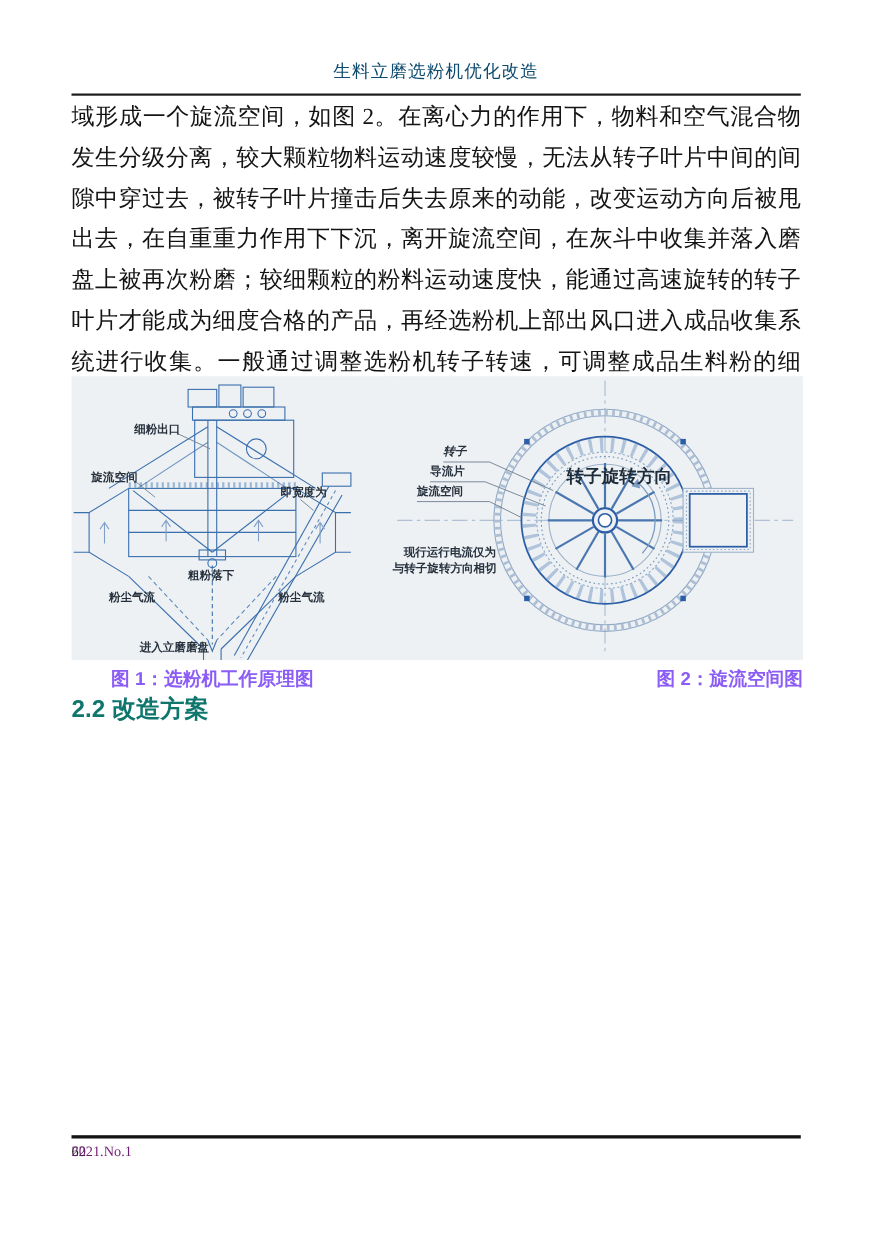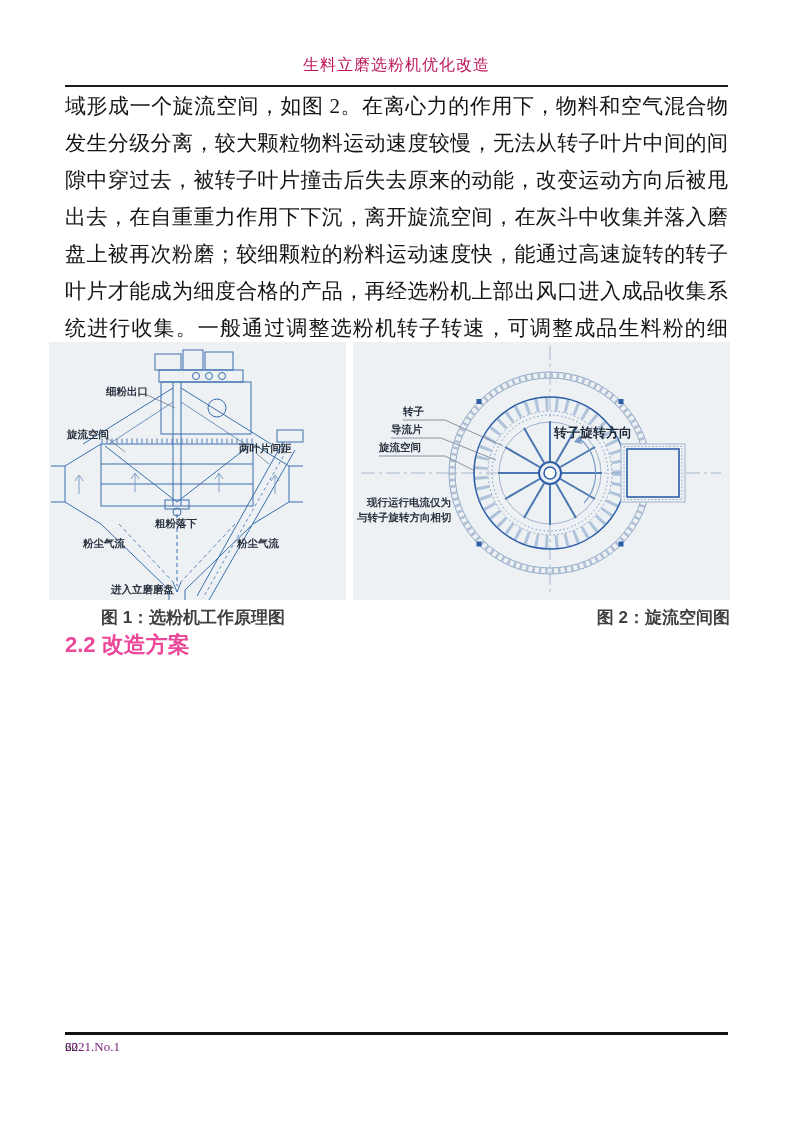--- a/index.html
+++ b/index.html
@@ -2,52 +2,52 @@
 <html><head>
 <meta charset="utf-8">
 <style>
   html,body{margin:0;padding:0;background:#ffffff;}
   .page{
     position:relative;width:793px;height:1122px;background:#ffffff;
     font-family:"Liberation Serif", serif;color:#111;overflow:hidden;
   }
   .header-title{
     position:absolute;top:55px;left:65px;width:663px;text-align:center;
-    font-size:16px;letter-spacing:1px;color:#be185d;
+    font-size:16px;letter-spacing:1px;color:#0c4a6e;
   }
   .header-rule{
     position:absolute;top:85px;left:65px;width:663px;height:0;
     border-top:2px solid #1c1c1c;
   }
   .para{
     position:absolute;left:65px;width:663px;margin:0;
     font-size:21px;line-height:37px;text-align:justify;color:#141414;
   }
   .p1{top:88px;}
   .p2{top:666px;text-indent:2em;}
   .figure{
     position:absolute;top:342px;height:258px;background:#eef1f4;
   }
-  .fig1{left:49px;width:297px;}
+  .fig1{left:65px;width:297px;}
   .fig2{left:353px;width:377px;}
   .figure svg{position:absolute;left:0;top:0;}
   .flabel{
     position:absolute;font-family:"Liberation Sans", sans-serif;
     font-size:10.5px;font-weight:700;color:#26313d;white-space:nowrap;line-height:1;
   }
-  .flabel.inner{font-size:13px;color:#1e2c3a;margin-left:39px;}
+  .flabel.inner{font-size:16px;color:#1e2c3a;}
   .caption{
     position:absolute;top:606px;font-family:"Liberation Sans", sans-serif;
-    font-size:17px;font-weight:700;color:#404040;
+    font-size:17px;font-weight:700;color:#8b5cf6;
   }
   .c1{left:65px;width:256px;text-align:center;}
   .c2{left:353px;width:377px;text-align:right;}
   .section-heading{
     position:absolute;left:65px;top:630px;margin:0;
-    font-family:"Liberation Sans", sans-serif;font-size:22px;font-weight:700;color:#ec4899;
+    font-family:"Liberation Sans", sans-serif;font-size:22px;font-weight:700;color:#0f766e;
   }
   .footer-rule{
     position:absolute;left:65px;top:1032px;width:663px;height:3px;background:#141414;
   }
   .footer-page{
     position:absolute;left:65px;top:1039px;width:663px;
     font-size:13px;color:#1a1a1a;
   }
   .footer-issue{
     position:absolute;left:65px;top:1039px;width:663px;text-align:left;
@@ -123,21 +123,21 @@
       </g>
       <g stroke="#7f9fc6" stroke-width="1" fill="none">
         <path d="M30 152 L30 134 M26 139 L30 133 L34 139"></path>
         <path d="M226 152 L226 134 M222 139 L226 133 L230 139"></path>
         <path d="M86 150 L86 132 M82 137 L86 131 L90 137"></path>
         <path d="M170 150 L170 132 M166 137 L170 131 L174 137"></path>
       </g>
     </svg>
     <span class="flabel" style="left:57px;top:44px;">细粉出口</span>
     <span class="flabel" style="left:18px;top:87px;">旋流空间</span>
-    <span class="flabel" style="left:190px;top:101px;">两叶片间距</span>
+    <span class="flabel" style="left:190px;top:101px;">即宽度为</span>
     <span class="flabel" style="left:106px;top:176px;">粗粉落下</span>
     <span class="flabel" style="left:34px;top:196px;">粉尘气流</span>
     <span class="flabel" style="left:188px;top:196px;">粉尘气流</span>
     <span class="flabel" style="left:62px;top:242px;">进入立磨磨盘</span>
   </div>
 
   <div class="figure fig2">
     <svg width="377" height="258" viewBox="0 0 377 258">
 
       <path d="M8 131 H368" stroke="#9fb4cc" stroke-width="0.9" stroke-dasharray="14 4 3 4" fill="none"></path>
@@ -184,21 +184,21 @@
       <rect x="268" y="102" width="64" height="58" stroke="#9db3cb" fill="#eef1f4"></rect>
       <rect x="271" y="104.5" width="58" height="53" stroke="#8fa9c7" stroke-dasharray="1.5 2" fill="none"></rect>
       <rect x="274" y="107" width="52" height="48" stroke="#2b5ea7" stroke-width="1.6" fill="none"></rect>
 
       <g stroke="#6b7c8d" stroke-width="0.8" fill="none">
         <path d="M50 78 H92 L150 104"></path>
         <path d="M38 96 H88 L143 118"></path>
         <path d="M26 114 H92 L122 129"></path>
       </g>
     </svg>
-    <span class="flabel" style="left:50px;top:64px;">转子</span>
+    <span class="flabel" style="left:50px;top:64px;font-style:italic;">转子</span>
     <span class="flabel" style="left:38px;top:82px;">导流片</span>
     <span class="flabel" style="left:26px;top:100px;">旋流空间</span>
     <span class="flabel inner" style="left:162px;top:84px;">转子旋转方向</span>
     <span class="flabel" style="left:14px;top:155px;">现行运行电流仅为</span>
     <span class="flabel" style="left:4px;top:170px;text-align:center;">与转子旋转方向相切</span>
   </div>
 
   <div class="caption c1">图 1：选粉机工作原理图</div>
   <div class="caption c2">图 2：旋流空间图</div>
 

